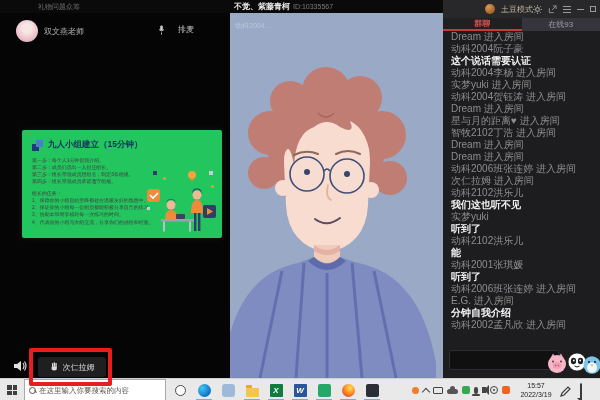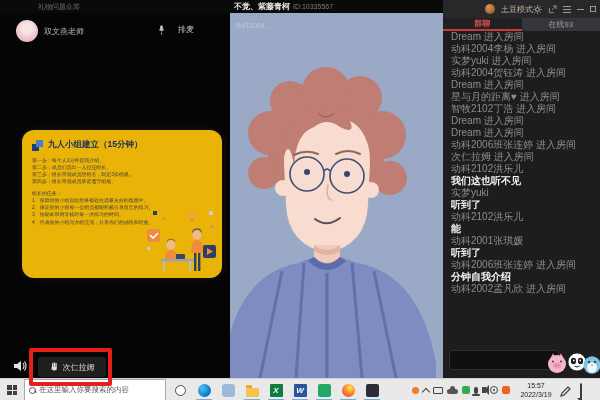--- a/index.html
+++ b/index.html
@@ -15,22 +15,22 @@
 
   
   .left-panel{position:absolute;left:0;top:13px;width:230px;height:365px;background:#050505}
   .avatar{position:absolute;left:16px;top:7px;width:22px;height:22px;border-radius:50%;
     background:radial-gradient(circle at 50% 38%,#f8e6e4 25%,#eabfca 65%,#d79fb0)}
   .host-name{position:absolute;left:44px;top:13px;font-size:8px;color:#b8b8b8;white-space:nowrap}
   .queue-btn{position:absolute;left:158px;top:11px;display:flex;align-items:center;gap:13px;
     font-size:8px;color:#c4c4c4;cursor:pointer}
 
   
-  .slide{position:absolute;left:22px;top:117px;width:200px;height:148px;background:#eab308;
-    border-radius:12px;box-shadow:0 0 8px rgba(255,255,255,.07);overflow:hidden}
+  .slide{position:absolute;left:22px;top:117px;width:200px;height:108px;background:#22c55e;
+    border-radius:2px;box-shadow:0 0 8px rgba(255,255,255,.07);overflow:hidden}
   .slide-title-row{position:absolute;left:10px;top:9px;display:flex;align-items:center;gap:5px}
   .sq-icon{position:relative;width:11px;height:11px;flex:0 0 11px}
   .sq-icon i{position:absolute;width:7px;height:7px;display:block}
   .sq1{left:0;top:4px;background:#1f3a7a}
   .sq2{left:4px;top:0;background:#4a7ec9}
   .slide-title{font-size:8.5px;font-weight:bold;color:#17305f;white-space:nowrap}
   .slide-body{position:absolute;left:10px;top:27px;width:330px;transform:scale(.55);
     transform-origin:0 0;font-size:9px;line-height:13px;color:#414141}
   .s-gap{height:8px}
   .slide-illo{position:absolute;right:3px;bottom:5px}
@@ -74,21 +74,21 @@
   .st-penguin{right:-2px;bottom:4px}
 
   
   .taskbar{position:absolute;left:0;top:378px;width:600px;height:22px;background:#e9e9e9;border-top:1px solid #d0d0d0}
   .start{position:absolute;left:0;top:0;width:24px;height:22px;display:flex;align-items:center;justify-content:center;cursor:pointer}
   .winlogo{width:10px;height:10px;display:grid;grid-template-columns:1fr 1fr;gap:1px}
   .winlogo i{background:#3f3f3f;display:block}
   .search{position:absolute;left:24px;top:0;width:142px;height:22px;background:#fff;
     border:1px solid #a9a9a9;display:flex;align-items:center;padding-left:4px;gap:3px}
   .search input{border:0;outline:0;font-size:7.5px;width:112px;color:#444;background:transparent;
-    font-family:Liberation Mono, monospace}
+    font-family:Liberation Serif, serif}
   .search input::placeholder{color:#555;opacity:1}
   .mag{width:7px;height:7px;position:relative;flex:0 0 7px}
   .mag::before{content:"";position:absolute;left:0;top:0;width:5px;height:5px;border:1px solid #555;border-radius:50%}
   .mag::after{content:"";position:absolute;left:4.5px;top:4.5px;width:3px;height:1px;background:#555;transform:rotate(45deg)}
   #tb-apps{position:absolute;left:168px;top:0;height:22px;display:flex}
   .app-slot{width:24px;height:22px;position:relative;display:flex;align-items:center;justify-content:center;cursor:pointer}
   .openbar{position:absolute;bottom:0;left:4px;right:4px;height:2px;background:#76aedb}
   .ic{width:13px;height:13px;position:relative;display:block}
   .ic-cortana{width:11px;height:11px;border:1.5px solid #4a4a4a;border-radius:50%;background:#fdfdfd;margin:1px}
   .ic-edge{border-radius:50%;background:radial-gradient(circle at 32% 32%,#45c5f2,#0b6cc4 75%)}
@@ -287,20 +287,24 @@
           </span>
 
       </span>
     </div>
     <div class="chat-tabs">
       <span class="tab active">群聊</span>
       <span class="tab inactive">在线93</span>
     </div>
     <div id="chat-list">
         <div class="msg-join">Dream 进入房间</div>
+        <div class="msg">
+          <div class="msg-name">动科2004阮子豪</div>
+          <div class="msg-text">这个说话需要认证</div>
+        </div>
         <div class="msg-join">动科2004李杨 进入房间</div>
         <div class="msg-join">实梦yuki 进入房间</div>
         <div class="msg-join">动科2004贺钰涛 进入房间</div>
         <div class="msg-join">Dream 进入房间</div>
         <div class="msg-join">星与月的距离♥ 进入房间</div>
         <div class="msg-join">智牧2102丁浩 进入房间</div>
         <div class="msg-join">Dream 进入房间</div>
         <div class="msg-join">Dream 进入房间</div>
         <div class="msg-join">动科2006班张连婷 进入房间</div>
         <div class="msg-join">次仁拉姆 进入房间</div>
@@ -314,20 +318,21 @@
         </div>
         <div class="msg">
           <div class="msg-name">动科2102洪乐儿</div>
           <div class="msg-text">能</div>
         </div>
         <div class="msg">
           <div class="msg-name">动科2001张琪媛</div>
           <div class="msg-text">听到了</div>
         </div>
         <div class="msg-join">动科2006班张连婷 进入房间</div>
+        <div class="msg-join">E.G. 进入房间</div>
         <div class="msg">
           <div class="msg-text">分钟自我介绍</div>
         </div>
         <div class="msg-join">动科2002孟凡欣 进入房间</div>
       </div>
     <div class="chat-input"></div>
     <svg class="sticker st-pig" width="22" height="22" viewBox="0 0 22 22">
       <path d="M4.5 6L7 1.5 9.5 5Z" fill="#ef9db6"></path>
         <path d="M17.5 6L15 1.5 12.5 5Z" fill="#ef9db6"></path>
       <circle cx="11" cy="12" r="9" fill="#f6b7c9"></circle>

